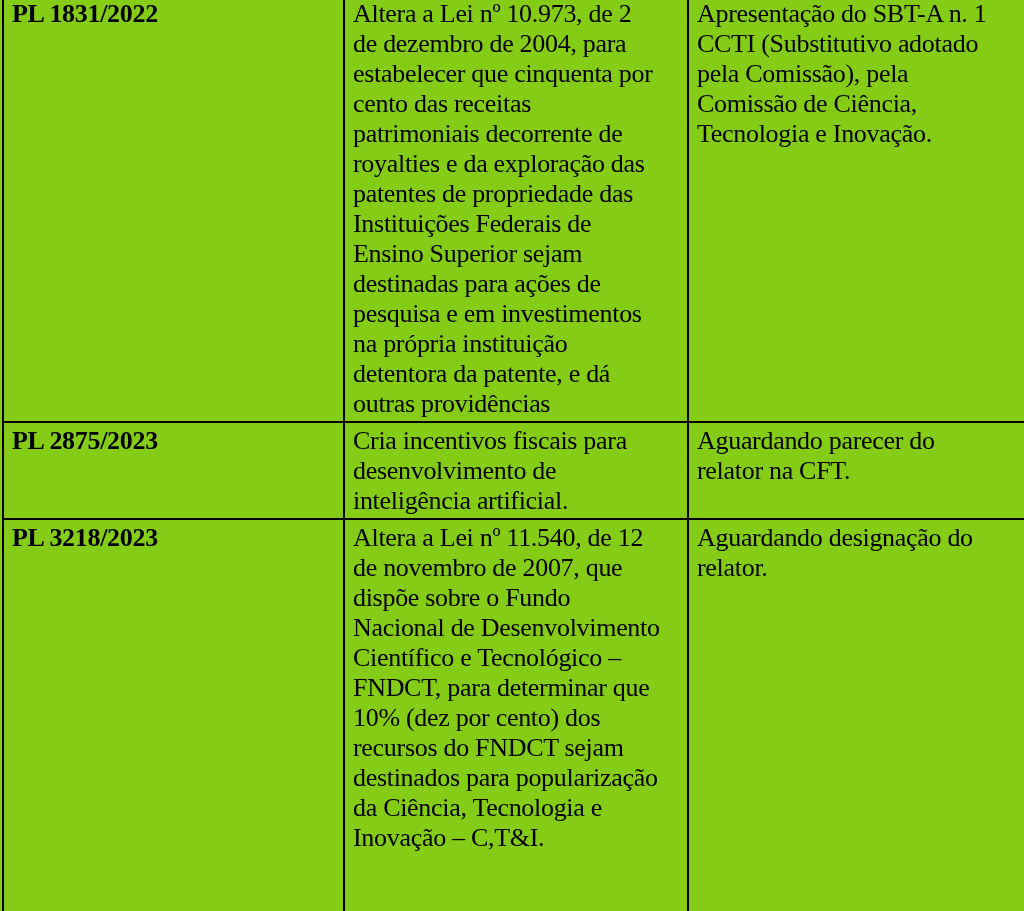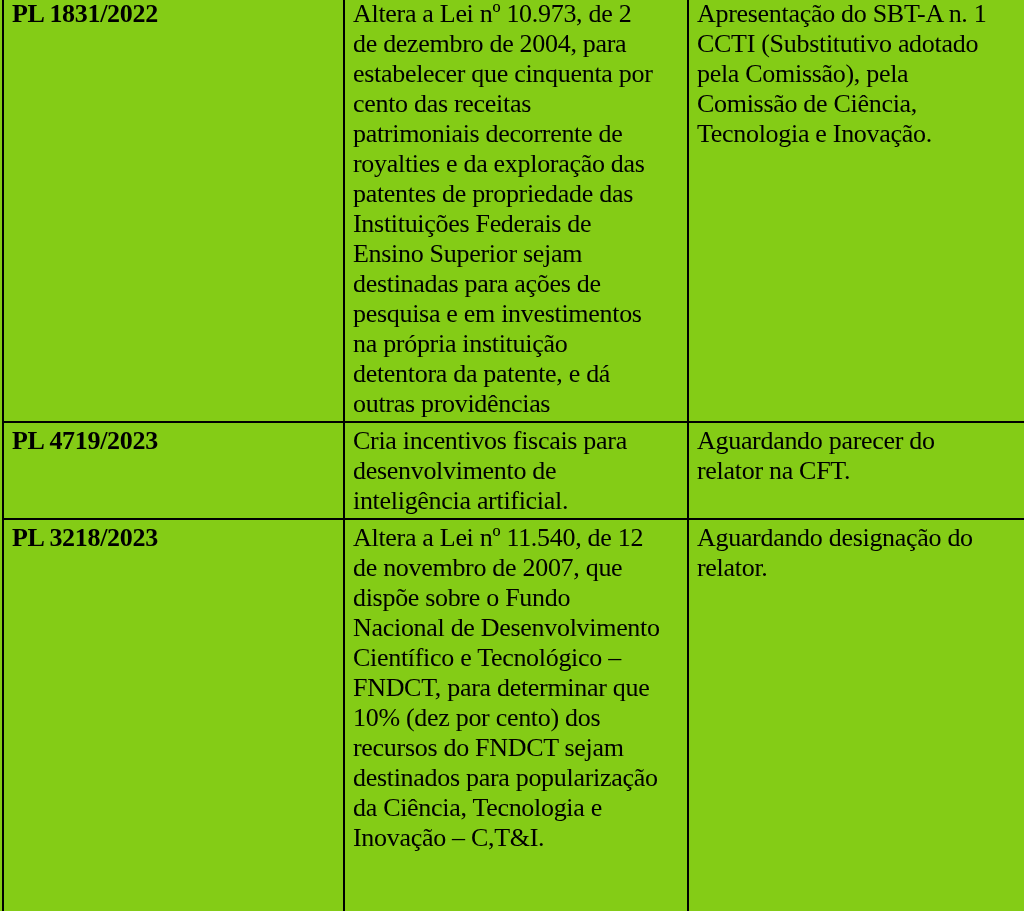--- a/index.html
+++ b/index.html
@@ -69,21 +69,21 @@
 na própria instituição
 detentora da patente, e dá
 outras providências</td>
         <td class="status-cell">Apresentação do SBT-A n. 1
 CCTI (Substitutivo adotado
 pela Comissão), pela
 Comissão de Ciência,
 Tecnologia e Inovação.</td>
       </tr>
       <tr class="r2">
-        <td class="bill-cell">PL 4719/2023</td>
+        <td class="bill-cell">PL 2875/2023</td>
         <td class="desc-cell">Cria incentivos fiscais para
 desenvolvimento de
 inteligência artificial.</td>
         <td class="status-cell">Aguardando parecer do
 relator na CFT.</td>
       </tr>
       <tr class="r3">
         <td class="bill-cell">PL 3218/2023</td>
         <td class="desc-cell">Altera a Lei nº 11.540, de 12
 de novembro de 2007, que

